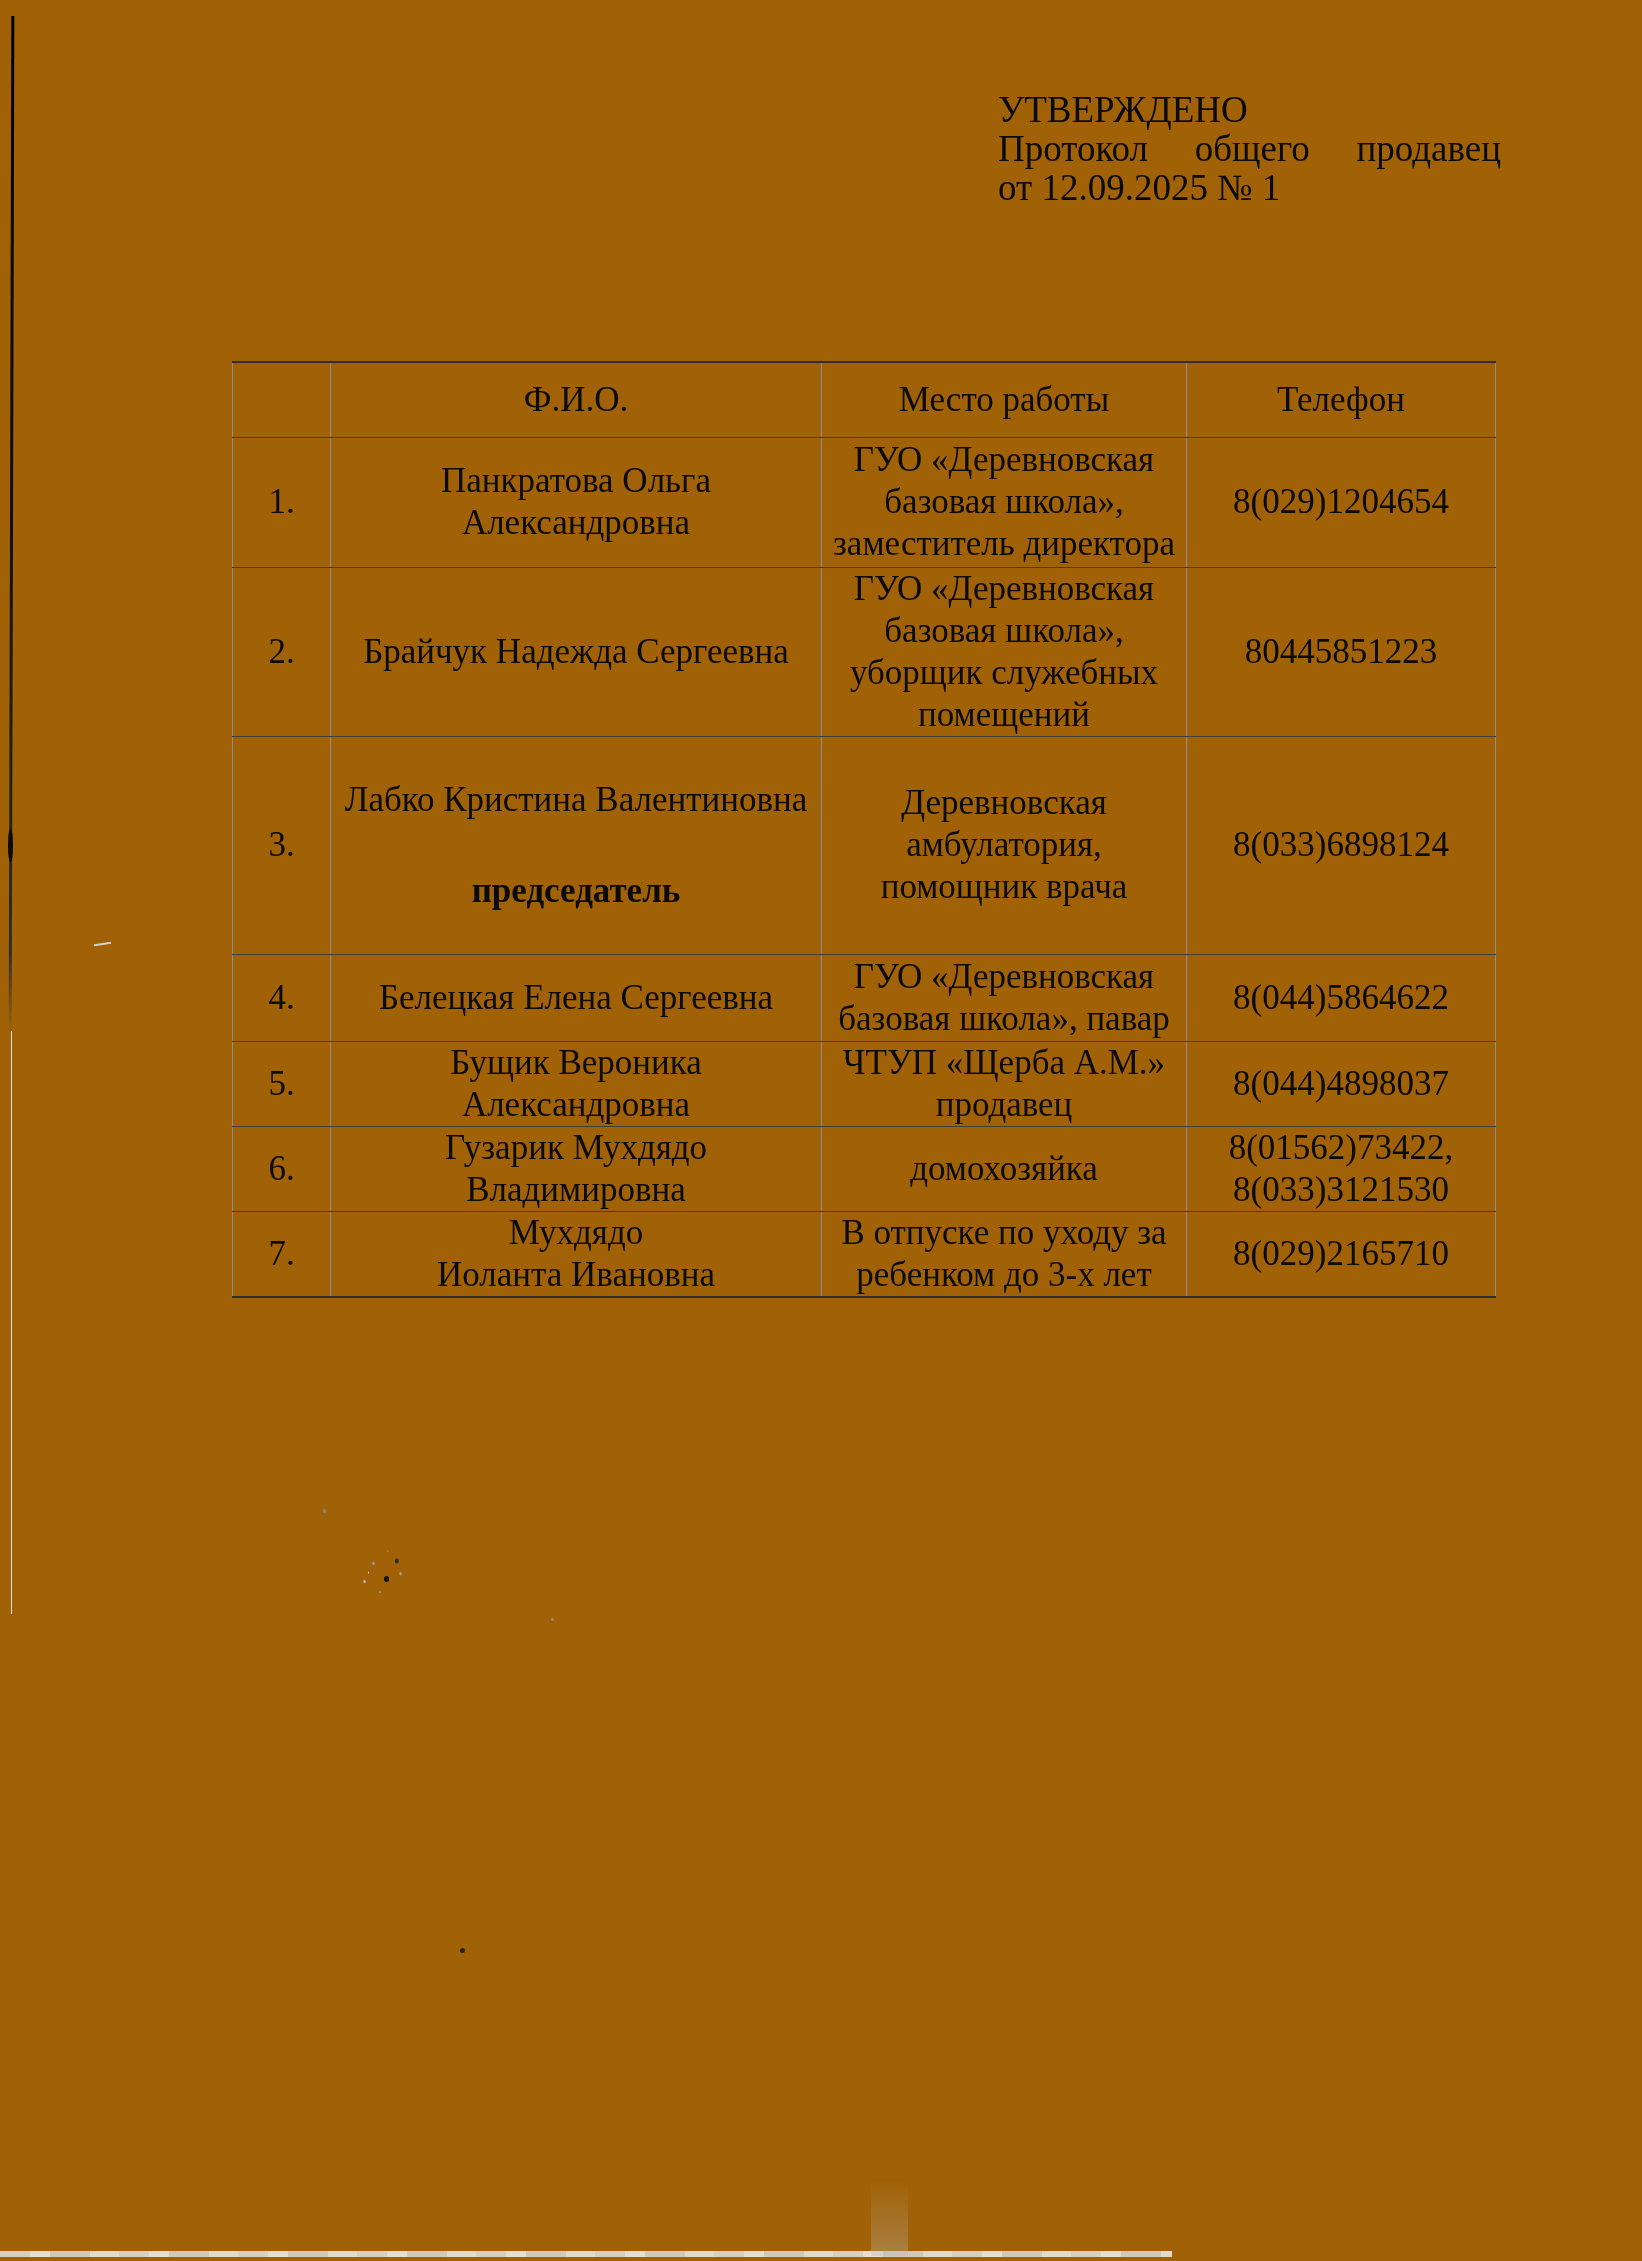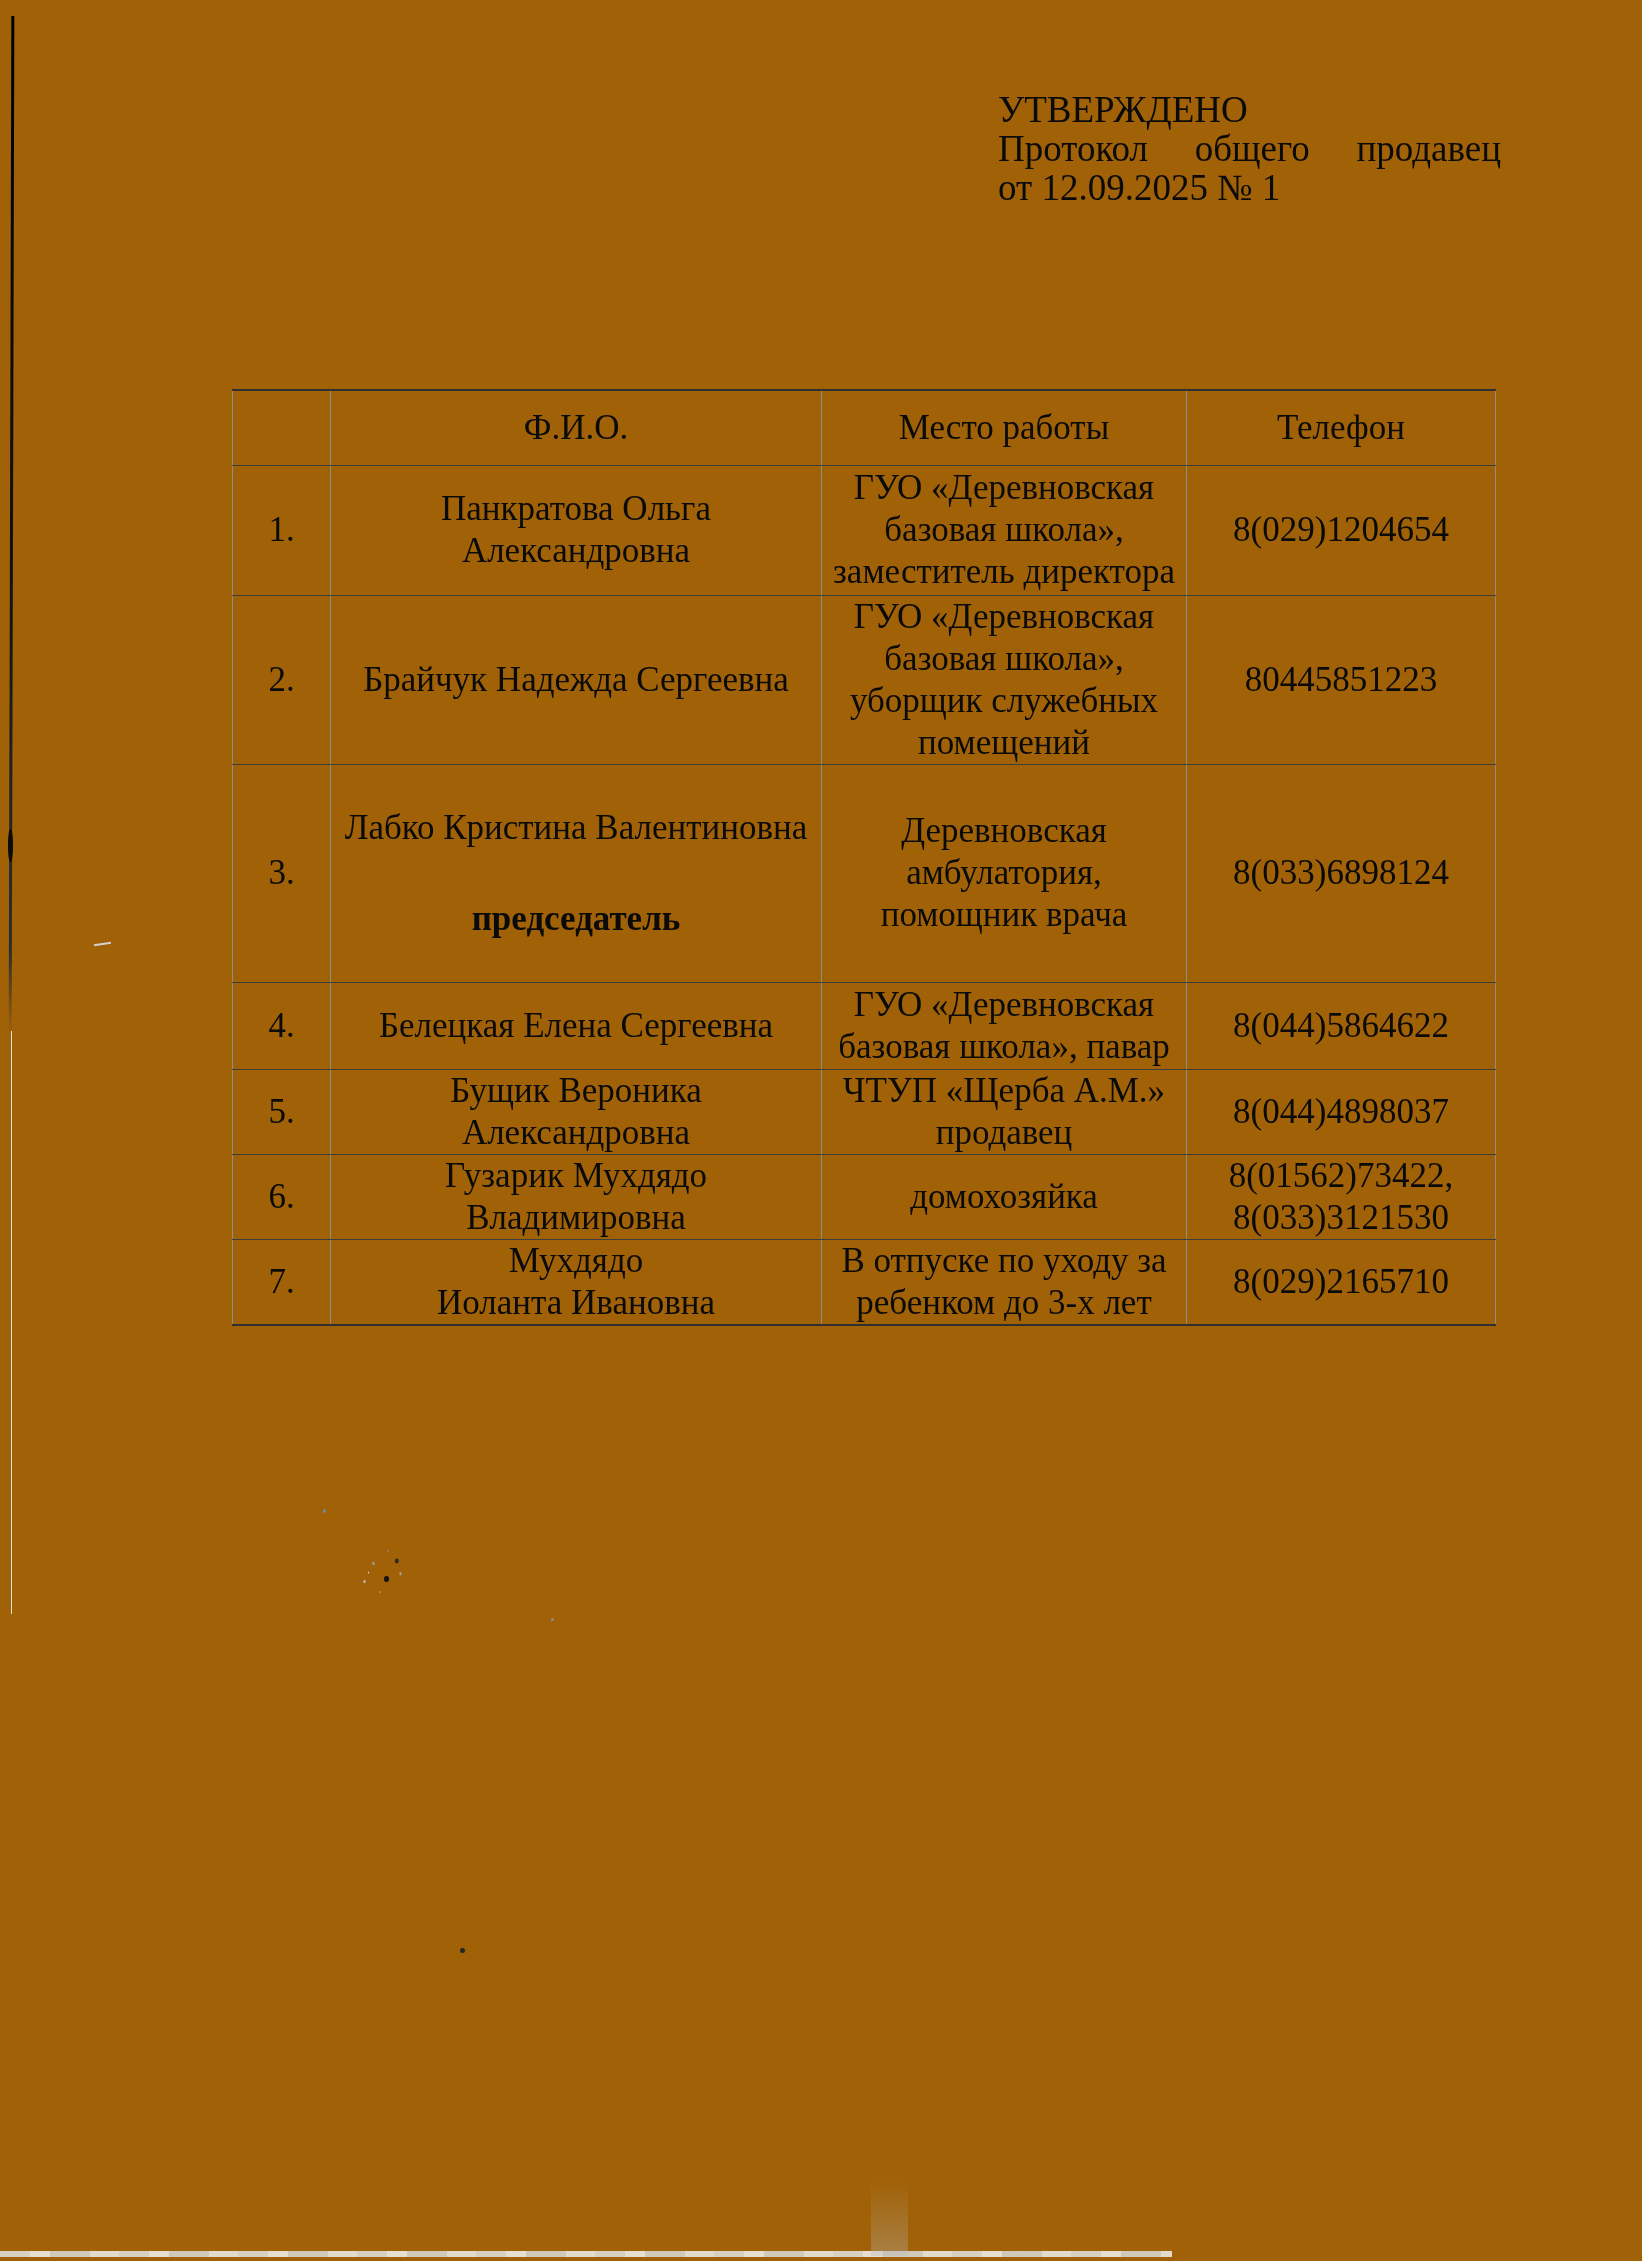--- a/index.html
+++ b/index.html
@@ -60,21 +60,21 @@
   .approval .spread { display: flex; justify-content: space-between; }
 
   
   .doc-title {
     position: absolute; left: 232px; top: 323px; width: 1263px;
     text-align: center; font-size: 37px; line-height: 45px;
   }
 
   
   table.roster {
-    position: absolute; left: 232px; top: 389px; width: 1263px;
+    position: absolute; left: 232px; top: 361px; width: 1263px;
     border-collapse: collapse; table-layout: fixed;
     border-top: 2.6px solid #2f2f2f; border-bottom: 2.6px solid #2f2f2f;
   }
   table.roster td {
     border-left: 1.3px solid #8f8f8f; border-right: 1.3px solid #8f8f8f;
     border-top: 1.9px solid #3e3e3e; border-bottom: 1.9px solid #3e3e3e;
     text-align: center; vertical-align: middle;
     font-size: 35px; line-height: 42px;
     white-space: pre-line; padding: 0 6.4px;
   }

